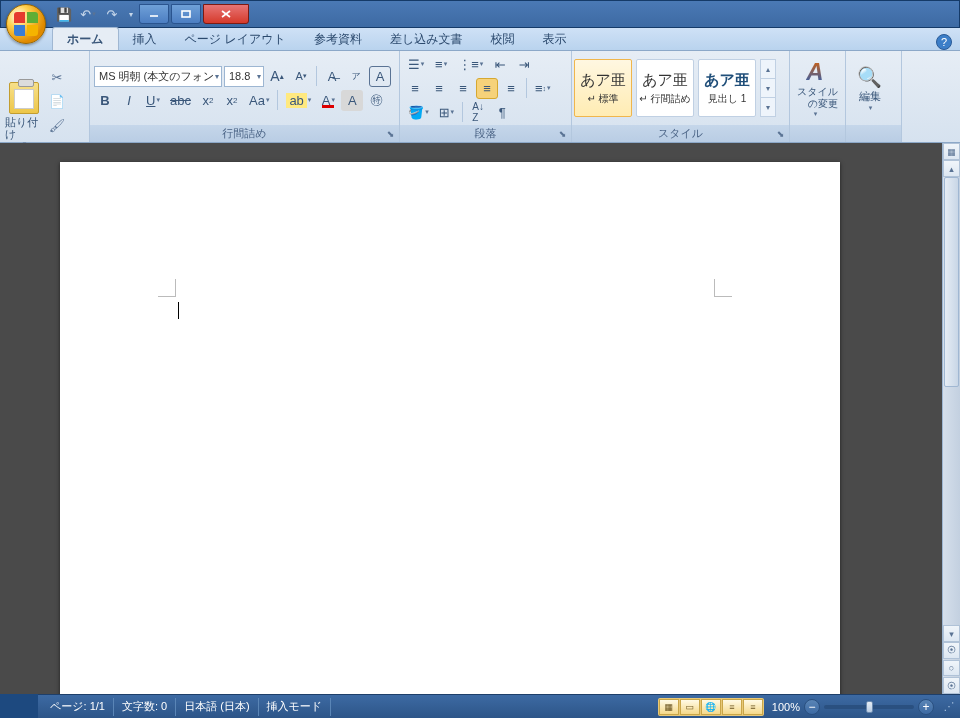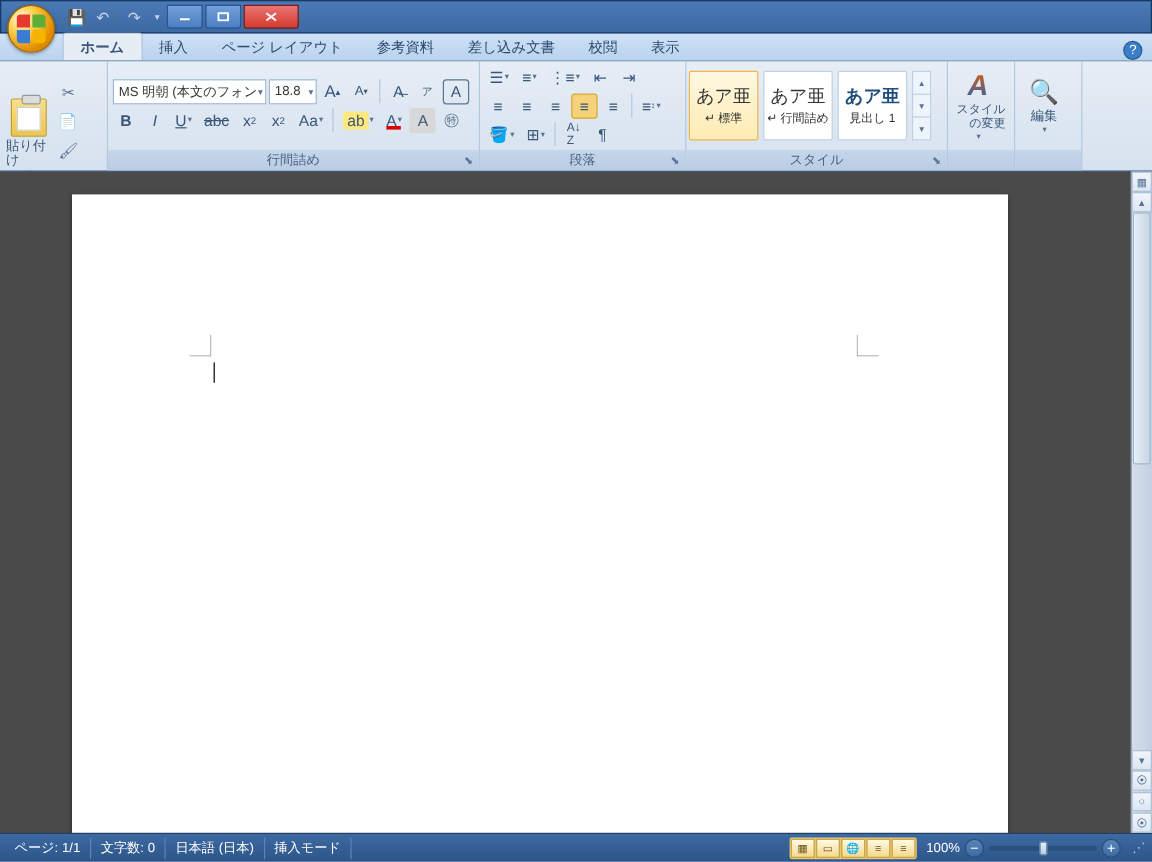--- a/index.html
+++ b/index.html
@@ -88,21 +88,21 @@
 .mm-tr { top:117px; right:108px; border-left:1px solid #bbb; border-bottom:1px solid #bbb;}
 .cursor-line { position:absolute; top:140px; left:118px; width:1px; height:17px; background:#000;}
 .scrollbar-v { width:18px; background:linear-gradient(90deg,#d5dfeb,#c3d0e0); display:flex; flex-direction:column; border-left:1px solid #9db6d2;}
 .sb-btn { height:17px; display:flex; justify-content:center; align-items:center; font-size:9px; color:#5a7394; border:1px solid #b0c2d7; background:linear-gradient(#f0f5fa,#dde7f2);}
 .sb-track { flex:1; position:relative;}
 .sb-thumb { position:absolute; top:0; left:1px; right:1px; height:210px; background:linear-gradient(90deg,#e6edf5,#c8d6e6); border:1px solid #a0b7d2; border-radius:2px;}
 .sb-browse { height:52px; display:flex; flex-direction:column;}
 .sb-browse div { flex:1; display:flex; justify-content:center; align-items:center; font-size:9px; color:#5a7394; border:1px solid #b0c2d7; background:linear-gradient(#f0f5fa,#dde7f2); margin-bottom:1px;}
 
 
-.statusbar { height:24px; background:linear-gradient(#3d6aa3,#2d5588); display:flex; align-items:center; color:#fff; font-size:11px; padding:0 4px; border-top:1px solid #1e3f6a;}
+.statusbar { height:24px; background:linear-gradient(#3d6aa3,#2d5588); display:flex; align-items:center; color:#fff; font-size:11px; padding:0 4px; border-top:1px solid #1e3f6a;margin-left:38px;}
 .status-seg { padding:0 8px; border-right:1px solid #5a85b6; height:18px; display:flex; align-items:center;}
 .view-btns { margin-left:auto; display:flex; gap:1px; background:#e8c878; padding:1px; border-radius:2px;}
 .vb { width:20px; height:16px; background:linear-gradient(#fffae6,#f5d98a); border:1px solid #c9a648; display:flex; justify-content:center; align-items:center; font-size:9px; color:#6a5420;}
 .zoom { display:flex; align-items:center; gap:4px; margin:0 8px;}
 .zoom-pct { font-size:11px; color:#fff;}
 .zoom-btn { width:16px; height:16px; border-radius:50%; background:linear-gradient(#5a85b6,#3d6aa3); border:1px solid #2a5080; color:#fff; display:flex; justify-content:center; align-items:center; font-size:12px;}
 .zoom-track { width:90px; height:4px; background:#2a5080; position:relative; border-radius:2px;}
 .zoom-thumb { position:absolute; left:42px; top:-4px; width:7px; height:12px; background:linear-gradient(#e6edf5,#b9cde4); border:1px solid #6a8ab0; border-radius:2px;}
 .resize-grip { width:14px; height:14px; color:#a8c2e0; font-size:11px; display:flex; justify-content:center; align-items:center;}
 

